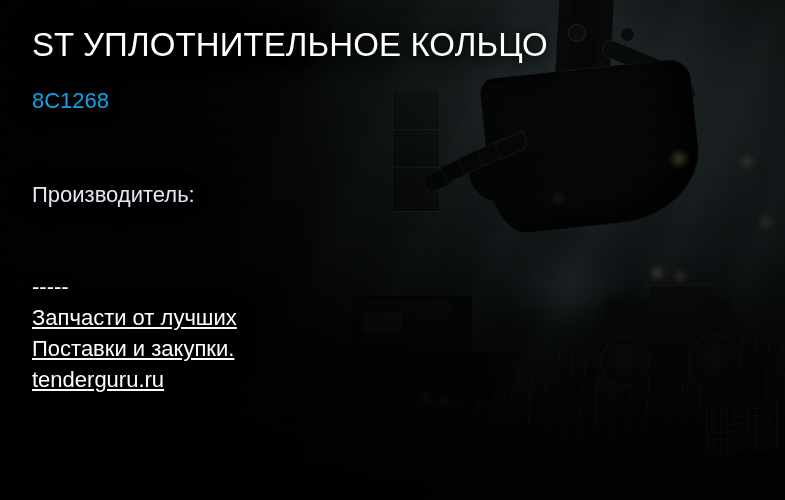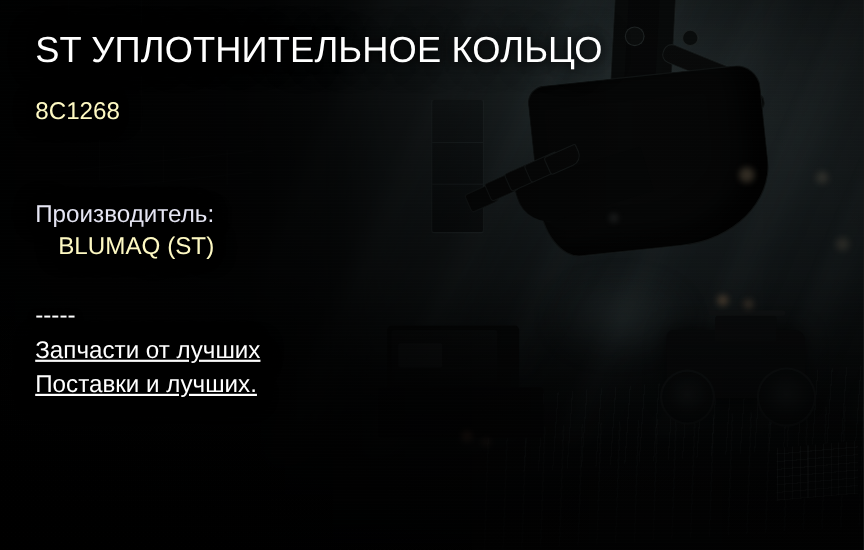--- a/index.html
+++ b/index.html
@@ -280,23 +280,23 @@
 
   .field {
     position: absolute;
     left: 0;
     font-size: 22px;
     line-height: 29px;
     color: #e9e9f6;
     text-shadow: 0 1px 9px rgba(0,0,0,.95), 0 0 20px rgba(0,0,0,.8);
   }
   .field-sku  { top: 86px; }
-  .field-mfr  { top: 180px; text-align: right; }
+  .field-mfr  { top: 180px; }
   .field .label { display: block; color: #e6e6f4; }
-  .field .value { display: block; color: #fef9c3; }
+  .field .value { display: block; color: #0ea5e9; }
 
   .divider {
     position: absolute;
     left: 0;
     top: 272px;
     font-size: 22px;
     line-height: 29px;
     color: #ffffff;
     letter-spacing: 0px;
     text-shadow: 0 1px 8px rgba(0,0,0,.9);
@@ -382,24 +382,24 @@
   <div class="content">
 
     <div class="title">ST УПЛОТНИТЕЛЬНОЕ КОЛЬЦО</div>
 
     <div class="field field-sku">
       <span class="value">8C1268</span>
     </div>
 
     <div class="field field-mfr">
       <span class="label">Производитель:</span>
-      <span class="value">BLUMAQ (ST)</span>
     </div>
 
     <div class="divider">-----</div>
 
     <div class="promo">
       <div>Запчасти от лучших</div>
-      <div>Поставки и лучших.</div>
+      <div>Поставки и закупки.</div>
+      <div>tenderguru.ru</div>
     </div>
 
   </div>
 </div>
 
 </body></html>

